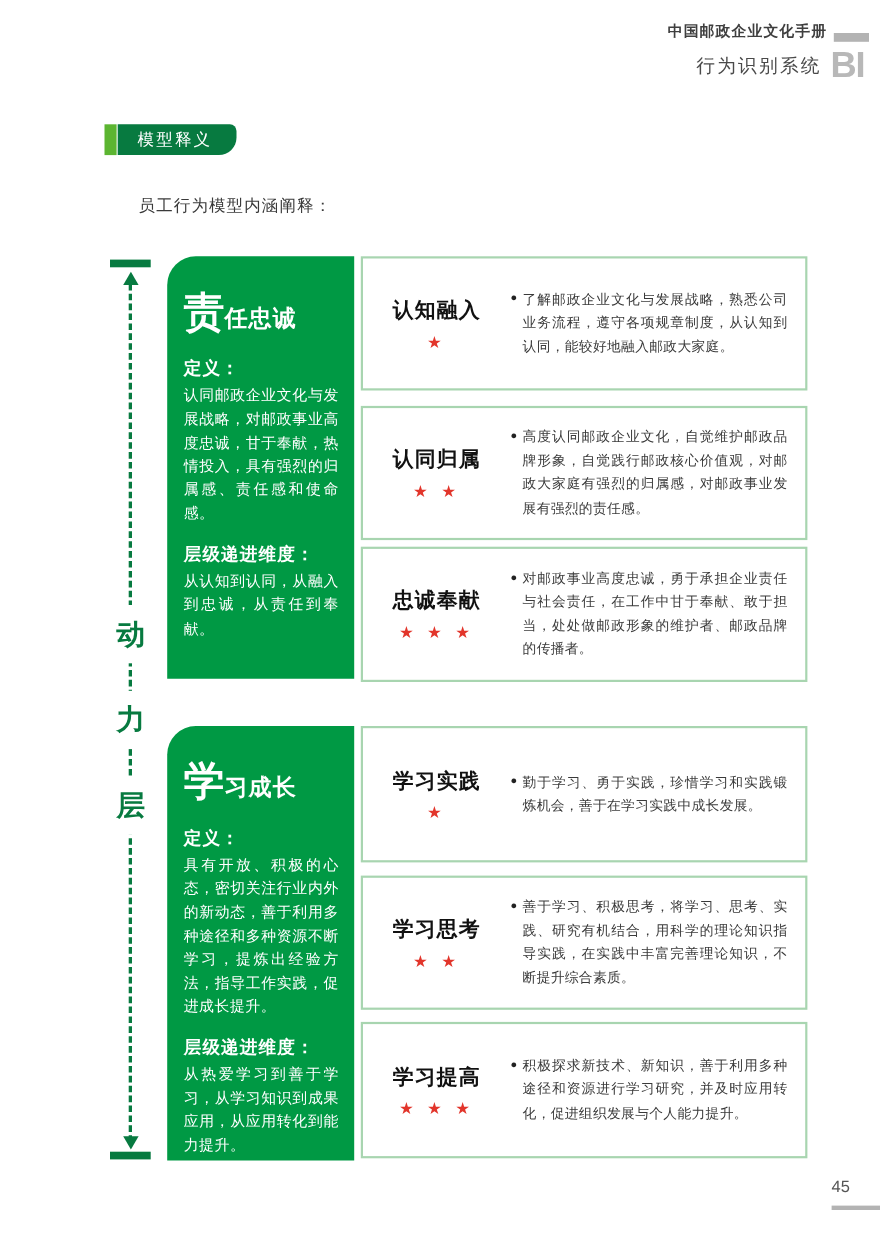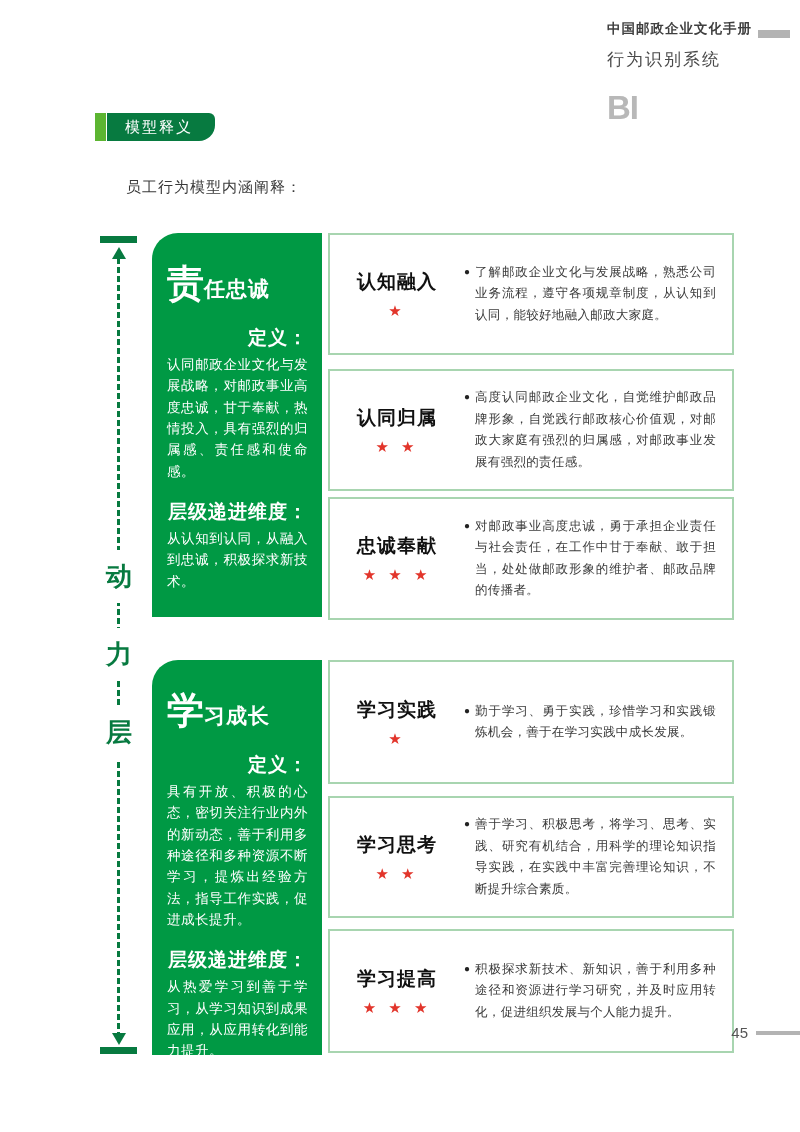--- a/index.html
+++ b/index.html
@@ -7,21 +7,21 @@
   .page {
     position:relative; width:800px; height:1132px; margin:0 auto;
     background:#ffffff; overflow:hidden; color:#333;
   }
 
   
   .header { position:absolute; top:20px; right:10px; text-align:right; }
   .header-line1 { display:flex; align-items:flex-end; justify-content:flex-end; gap:6px; }
   .handbook-title { font-size:13.5px; font-weight:bold; color:#3f3f3f; letter-spacing:1px; }
   .header-bar { width:32px; height:8px; background:#b3b3b3; }
-  .header-line2 { display:flex; align-items:flex-start; justify-content:flex-end; gap:20px; margin-top:4px; margin-right:4px;flex-direction:column; }
+  .header-line2 { display:flex; align-items:flex-start; justify-content:flex-end; gap:8px; margin-top:4px; margin-right:4px; }
   .system-title { font-size:17px; color:#4a4a4a; letter-spacing:2px; padding-top:6px; }
   .system-abbr { font-size:33px; font-weight:bold; color:#b8b8b8; line-height:1; letter-spacing:-1px; }
 
   
   .section-label { position:absolute; left:95px; top:113px; display:flex; height:28px; }
   .section-label .accent { width:11px; height:28px; background:#5cb531; margin-right:1px; }
   .section-label .pill {
     background:#077a40; color:#fff; font-size:15px; letter-spacing:2px;
     padding:0 22px 0 18px; display:flex; align-items:center;
     border-radius:0 6px 16px 0;
@@ -44,39 +44,39 @@
   }
 
   
   .panel {
     position:absolute; left:152px; width:170px; background:#009944;
     border-radius:26px 0 0 0; color:#fff; padding:26px 14px 0 15px;
   }
   .panel-title { color:#fff; white-space:nowrap; margin-bottom:16px; }
   .panel-title .big { font-size:37px; font-weight:bold; }
   .panel-title .rest { font-size:21px; font-weight:bold; letter-spacing:1px; }
-  .panel-label { font-size:19px; font-weight:bold; letter-spacing:1px; margin-bottom:3px;text-align:right; }
+  .panel-label { font-size:16px; font-weight:bold; letter-spacing:1px; margin-bottom:3px; }
   .panel-text { font-size:13.5px; line-height:1.58; text-align:justify; letter-spacing:0.5px; }
   .panel-gap { height:17px; }
 
   
   .box {
     position:absolute; left:328px; width:406px; background:#fff;
     border:2px solid #a8d5b0; display:flex; align-items:center;
   }
   .box-head { width:134px; flex:0 0 134px; text-align:center; }
   .box-name { font-size:19px; font-weight:bold; color:#111; letter-spacing:1px; }
   .box-stars { font-size:15px; color:#e2352b; letter-spacing:4px; margin-top:7px; }
   .box-desc { flex:1; padding-right:16px; display:flex; }
   .box-desc .dot { color:#222; font-size:10px; line-height:1.9; margin-right:5px; }
   .box-desc .dot::before { content:"●"; }
   .box-desc p { font-size:12.5px; line-height:1.72; color:#3a3a3a; text-align:justify; letter-spacing:0.3px; }
 
   
-  .footer { position:absolute; right:0; top:1024px; display:flex; align-items:center; gap:8px; }
+  .footer { position:absolute; right:0; top:1071px; display:flex; align-items:flex-start; gap:8px;flex-direction:column; }
   .page-number { font-size:15px; color:#555; }
   .footer-bar { width:44px; height:4px; background:#b3b3b3; }
 </style>
 </head>
 <body>
 
 <div class="page">
 
   <div class="header">
     <div class="header-line1">
@@ -105,21 +105,21 @@
   <div class="axis-bar" style="top:1047px"></div>
 
   <div class="panel" style="top:233px; height:384px">
     <div class="panel-title">
       <span class="big">责</span><span class="rest">任忠诚</span>
     </div>
     <div class="panel-label">定义：</div>
     <div class="panel-text">认同邮政企业文化与发展战略，对邮政事业高度忠诚，甘于奉献，热情投入，具有强烈的归属感、责任感和使命感。</div>
     <div class="panel-gap"></div>
     <div class="panel-label">层级递进维度：</div>
-    <div class="panel-text">从认知到认同，从融入到忠诚，积极探求新技术。</div>
+    <div class="panel-text">从认知到认同，从融入到忠诚，从责任到奉献。</div>
   </div>
 
   <div class="box" style="top:233px; height:122px">
     <div class="box-head">
       <div class="box-name">认知融入</div>
       <div class="box-stars">★</div>
     </div>
     <div class="box-desc">
       <span class="dot"></span>
       <p>了解邮政企业文化与发展战略，熟悉公司业务流程，遵守各项规章制度，从认知到认同，能较好地融入邮政大家庭。</p>

